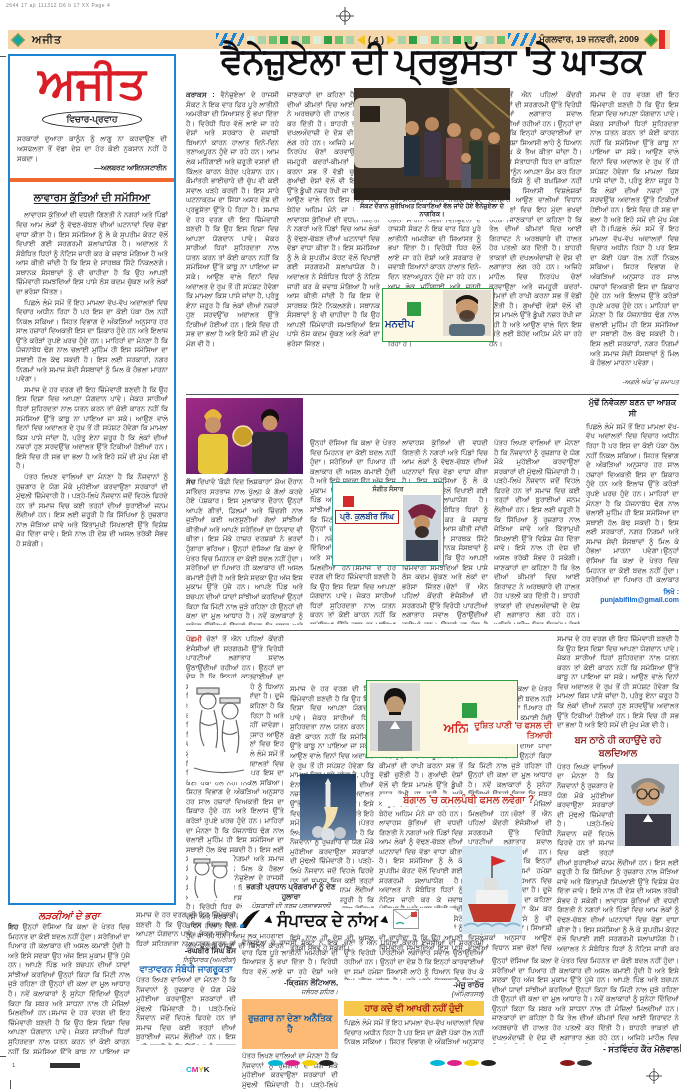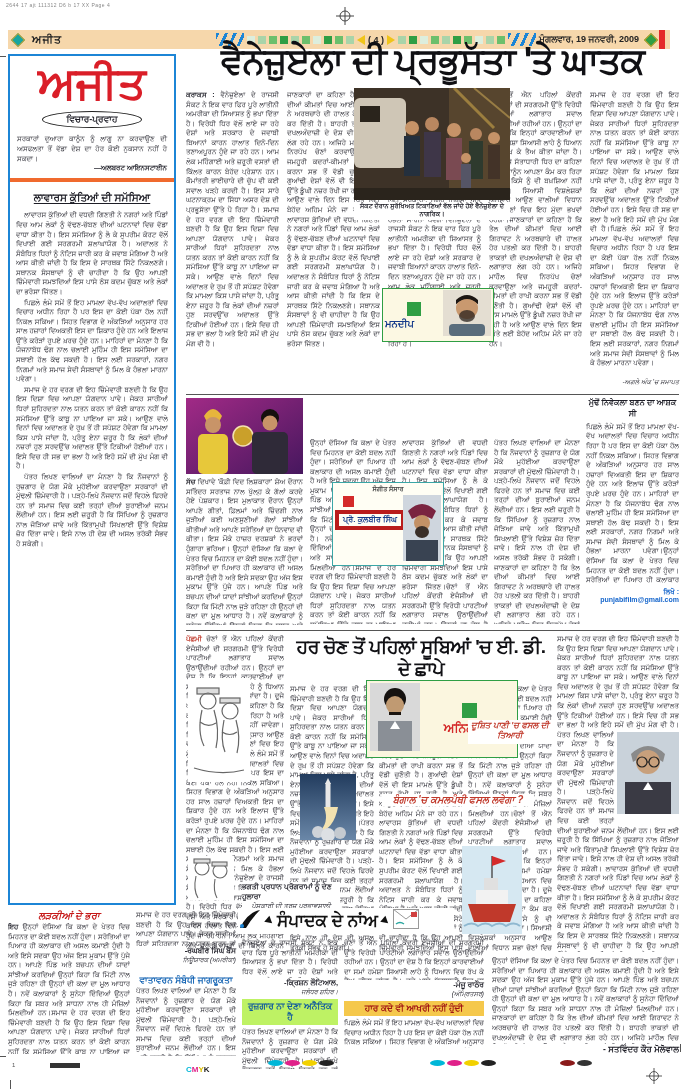--- a/index.html
+++ b/index.html
@@ -40,37 +40,37 @@
   .kicker{margin-top:9px;text-align:center;font-weight:bold;font-size:10.5px;text-decoration:underline;text-underline-offset:2px;}
   .ed-headline{margin:4px 4px 0;text-align:center;font-weight:900;font-size:16px;line-height:1.28;color:#111;}
   .ed-body{margin:6px 6px 0;height:606px;}
   
   .main-headline{font-size:36px;font-weight:900;text-align:center;letter-spacing:-1px;line-height:1.05;color:#101014;}
   .h2line{font-weight:900;text-align:center;color:#101014;}
   .redtitle{color:#c61a1a;font-weight:bold;text-align:center;}
   .bluetitle{color:#1464b4;font-weight:bold;text-align:center;}
   .rule{background:#555;height:1px;z-index:1;}
   .linkline{color:#1666cc;font-weight:bold;font-size:7px;text-align:right;background:#fff;z-index:4;}
-  .subhead-red{color:#c0392b;font-weight:bold;text-align:center;background:#fff;z-index:4;line-height:1.2;font-style:italic;}
-  .hl-blue{background:#bef264;color:#115a9e;font-weight:bold;font-size:9px;text-align:center;padding:2px 2px;margin:3px 0 2px;}
+  .subhead-red{color:#c0392b;font-weight:bold;text-align:right;background:#fff;z-index:4;line-height:1.2;}
+  .hl-blue{background:#fdba74;color:#115a9e;font-weight:bold;font-size:9px;text-align:center;padding:14px 2px;margin:3px 0 2px;}
   .hl-orange{background:#f5c84c;color:#a01313;font-weight:bold;font-size:9px;text-align:center;padding:2px 2px;margin:3px 0 2px;}
   .maroon-hl{color:#8b1a1a;font-weight:bold;font-size:9.5px;text-align:center;margin:3px 0;}
   
   .banner{display:flex;align-items:center;gap:4px;background:#fff;z-index:5;}
   .banner-title{font-size:17px;font-weight:900;color:#111;white-space:nowrap;}
   .tri{width:0;height:0;border-top:4px solid transparent;border-bottom:4px solid transparent;border-left:7px solid #111;transform:rotate(40deg);}
   
   .bb1{border:1.5px solid #2f9e44;background:#fcf8e3;display:flex;align-items:center;padding:2px;}
   .bb1 .lft{flex:1;text-align:left;}
   .gsq{width:14px;height:14px;background:#2f9e44;margin:2px auto;}
   .bbname{font-weight:bold;font-size:10px;color:#143a8a;}
   .bb2{border:1px solid #3aa6a6;background:#fffef4;position:relative;padding:2px;}
   .bb2 .t{font-size:6.4px;font-weight:bold;text-align:center;color:#444;}
   .rsq{width:11px;height:11px;background:#d42a2a;margin:3px 0 3px 8px;}
-  .bb2 .nm{border:4px solid #b91c1c;font-size:8px;font-weight:bold;text-align:center;width:62px;padding:1px 0;color:#143a8a;}
+  .bb2 .nm{border:1px solid #b91c1c;font-size:8px;font-weight:bold;text-align:center;width:62px;padding:1px 0;color:#143a8a;}
   .bb3{border:1.5px solid #2f9e44;background:#fbf6df;display:flex;align-items:center;gap:4px;padding:3px;}
   .bb3 .nm{color:#d42a2a;font-weight:900;font-size:12.5px;}
   .gsq2{width:15px;height:15px;background:#2f9e44;margin:0 auto 3px;}
   
   .printline{font-size:5px;color:#888;letter-spacing:.5px;}
   .cmyk span{font-weight:bold;font-size:8px;}
   .dots{display:flex;gap:2px;}
   .dot{width:15px;height:6px;border-radius:50%;}
   .cornermark{background:#555;}
 </style>
@@ -249,21 +249,20 @@
 
   <div class="abs rule" style="left:186px;top:630px;width:493px;"></div>
 
   <div class="abs" style="left:186px;top:634px;width:366px;height:318px;">
     <div class="abs bt" style="left:0;top:0;width:98px;height:318px;">
       <b class="lead" style="color:#c0392b;">ਪੱਛਮੀ</b>
       <span>ਚੋਣਾਂ ਤੋਂ ਐਨ ਪਹਿਲਾਂ ਕੇਂਦਰੀ ਏਜੰਸੀਆਂ ਦੀ ਸਰਗਰਮੀ ਉੱਤੇ ਵਿਰੋਧੀ ਪਾਰਟੀਆਂ ਲਗਾਤਾਰ ਸਵਾਲ ਉਠਾਉਂਦੀਆਂ ਰਹੀਆਂ ਹਨ। ਉਨ੍ਹਾਂ ਦਾ ਦੋਸ਼ ਹੈ ਕਿ ਇਨ੍ਹਾਂ ਕਾਰਵਾਈਆਂ ਦਾ ਸਮਾਂ ਹਮੇਸ਼ਾ ਸਿਆਸੀ ਲਾਹੇ ਨੂੰ ਧਿਆਨ ਵਿਚ ਰੱਖ ਕੇ ਤੈਅ ਕੀਤਾ ਜਾਂਦਾ ਹੈ। ਦੂਜੇ ਪਾਸੇ ਸੱਤਾਧਾਰੀ ਧਿਰ ਦਾ ਕਹਿਣਾ ਹੈ ਕਿ ਕਾਨੂੰਨ ਆਪਣਾ ਕੰਮ ਕਰ ਰਿਹਾ ਹੈ ਅਤੇ ਕਿਸੇ ਨੂੰ ਵੀ ਬਖ਼ਸ਼ਿਆ ਨਹੀਂ ਜਾਵੇਗਾ। ਸਿਆਸੀ ਵਿਸ਼ਲੇਸ਼ਕਾਂ ਅਨੁਸਾਰ ਆਉਣ ਵਾਲੀਆਂ ਵਿਧਾਨ ਸਭਾ ਚੋਣਾਂ ਵਿਚ ਇਹ ਮੁੱਦਾ ਭਖਵਾਂ ਰਹੇਗਾ।</span>
       <span>ਪਿਛਲੇ ਲੰਮੇ ਸਮੇਂ ਤੋਂ ਇਹ ਮਾਮਲਾ ਵੱਖ-ਵੱਖ ਅਦਾਲਤਾਂ ਵਿਚ ਵਿਚਾਰ ਅਧੀਨ ਰਿਹਾ ਹੈ ਪਰ ਇਸ ਦਾ ਕੋਈ ਪੱਕਾ ਹੱਲ ਨਹੀਂ ਨਿਕਲ ਸਕਿਆ। ਸਿਹਤ ਵਿਭਾਗ ਦੇ ਅੰਕੜਿਆਂ ਅਨੁਸਾਰ ਹਰ ਸਾਲ ਹਜ਼ਾਰਾਂ ਵਿਅਕਤੀ ਇਸ ਦਾ ਸ਼ਿਕਾਰ ਹੁੰਦੇ ਹਨ ਅਤੇ ਇਲਾਜ ਉੱਤੇ ਕਰੋੜਾਂ ਰੁਪਏ ਖ਼ਰਚ ਹੁੰਦੇ ਹਨ। ਮਾਹਿਰਾਂ ਦਾ ਮੰਨਣਾ ਹੈ ਕਿ ਯੋਜਨਾਬੱਧ ਢੰਗ ਨਾਲ ਚਲਾਈ ਮੁਹਿੰਮ ਹੀ ਇਸ ਸਮੱਸਿਆ ਦਾ ਸਥਾਈ ਹੱਲ ਕੱਢ ਸਕਦੀ ਹੈ। ਇਸ ਲਈ ਸਰਕਾਰਾਂ, ਨਗਰ ਨਿਗਮਾਂ ਅਤੇ ਸਮਾਜ ਸੇਵੀ ਸੰਸਥਾਵਾਂ ਨੂੰ ਮਿਲ ਕੇ ਹੰਭਲਾ ਮਾਰਨਾ ਪਵੇਗਾ।</span>
       <span>ਵੈਨੇਜ਼ੁਏਲਾ ਦੇ ਰਾਜਸੀ ਸੰਕਟ ਨੇ ਇਕ ਵਾਰ ਫਿਰ ਪੂਰੇ ਲਾਤੀਨੀ ਅਮਰੀਕਾ ਦੀ ਸਿਆਸਤ ਨੂੰ ਭਖਾ ਦਿੱਤਾ ਹੈ। ਵਿਰੋਧੀ ਧਿਰ ਵੱਲੋਂ ਲਾਏ ਜਾ ਰਹੇ ਦੋਸ਼ਾਂ ਅਤੇ ਸਰਕਾਰ ਦੇ ਜਵਾਬੀ ਬਿਆਨਾਂ ਕਾਰਨ ਹਾਲਾਤ ਦਿਨੋ-ਦਿਨ ਤਣਾਅਪੂਰਨ ਹੁੰਦੇ ਜਾ ਰਹੇ ਹਨ। ਆਮ ਲੋਕ ਮਹਿੰਗਾਈ ਅਤੇ ਜ਼ਰੂਰੀ ਵਸਤਾਂ ਦੀ ਕਿੱਲਤ ਕਾਰਨ ਬੇਹੱਦ ਪ੍ਰੇਸ਼ਾਨ ਹਨ। ਕੌਮਾਂਤਰੀ ਭਾਈਚਾਰੇ ਦੀ ਚੁੱਪ ਵੀ ਕਈ ਸਵਾਲ ਖੜ੍ਹੇ ਕਰਦੀ ਹੈ। ਇਸ ਸਾਰੇ ਘਟਨਾਕ੍ਰਮ ਦਾ ਸਿੱਧਾ ਅਸਰ ਦੇਸ਼ ਦੀ ਪ੍ਰਭੂਸੱਤਾ ਉੱਤੇ ਪੈ ਰਿਹਾ ਹੈ।</span>
     </div>
-    <div class="abs h2line" style="left:104px;top:2px;width:262px;font-size:19px;letter-spacing:-0.5px;line-height:1.15;">ਹਰ ਚੋਣ ਤੋਂ ਪਹਿਲਾਂ ਸੂਬਿਆਂ 'ਚ ਈ. ਡੀ. ਦੇ ਛਾਪੇ</div>
     <div class="abs bt" style="left:104px;top:50px;width:84px;height:268px;"><span>ਸਮਾਜ ਦੇ ਹਰ ਵਰਗ ਦੀ ਇਹ ਜ਼ਿੰਮੇਵਾਰੀ ਬਣਦੀ ਹੈ ਕਿ ਉਹ ਇਸ ਦਿਸ਼ਾ ਵਿਚ ਆਪਣਾ ਯੋਗਦਾਨ ਪਾਵੇ। ਜੇਕਰ ਸਾਰੀਆਂ ਧਿਰਾਂ ਸੁਹਿਰਦਤਾ ਨਾਲ ਯਤਨ ਕਰਨ ਤਾਂ ਕੋਈ ਕਾਰਨ ਨਹੀਂ ਕਿ ਸਮੱਸਿਆ ਉੱਤੇ ਕਾਬੂ ਨਾ ਪਾਇਆ ਜਾ ਸਕੇ। ਆਉਣ ਵਾਲੇ ਦਿਨਾਂ ਵਿਚ ਅਦਾਲਤ ਦੇ ਰੁਖ਼ ਤੋਂ ਹੀ ਸਪੱਸ਼ਟ ਹੋਵੇਗਾ ਕਿ ਮਾਮਲਾ ਕਿਸ ਪਾਸੇ ਜਾਂਦਾ ਹੈ, ਪ੍ਰੰਤੂ ਏਨਾ ਜ਼ਰੂਰ ਹੈ ਕਿ ਲੋਕਾਂ ਦੀਆਂ ਨਜ਼ਰਾਂ ਹੁਣ ਸਰਵਉੱਚ ਅਦਾਲਤ ਉੱਤੇ ਟਿਕੀਆਂ ਹੋਈਆਂ ਹਨ। ਇਸੇ ਵਿਚ ਹੀ ਸਭ ਦਾ ਭਲਾ ਹੈ ਅਤੇ ਇਹੋ ਸਮੇਂ ਦੀ ਮੁੱਖ ਮੰਗ ਵੀ ਹੈ।</span><span>ਪੱਤਰ ਲਿਖਣ ਵਾਲਿਆਂ ਦਾ ਮੰਨਣਾ ਹੈ ਕਿ ਨੌਜਵਾਨਾਂ ਨੂੰ ਰੁਜ਼ਗਾਰ ਦੇ ਯੋਗ ਮੌਕੇ ਮੁਹੱਈਆ ਕਰਵਾਉਣਾ ਸਰਕਾਰਾਂ ਦੀ ਮੁੱਢਲੀ ਜ਼ਿੰਮੇਵਾਰੀ ਹੈ। ਪੜ੍ਹੇ-ਲਿਖੇ ਨੌਜਵਾਨ ਜਦੋਂ ਵਿਹਲੇ ਫਿਰਦੇ ਹਨ ਤਾਂ ਸਮਾਜ ਵਿਚ ਕਈ ਤਰ੍ਹਾਂ ਦੀਆਂ ਬੁਰਾਈਆਂ ਜਨਮ ਲੈਂਦੀਆਂ ਹਨ। ਇਸ ਲਈ ਜ਼ਰੂਰੀ ਹੈ ਕਿ ਸਿੱਖਿਆ ਨੂੰ ਰੁਜ਼ਗਾਰ ਨਾਲ ਜੋੜਿਆ ਜਾਵੇ ਅਤੇ ਕਿੱਤਾਮੁਖੀ ਸਿਖਲਾਈ ਉੱਤੇ ਵਿਸ਼ੇਸ਼ ਜ਼ੋਰ ਦਿੱਤਾ ਜਾਵੇ। ਇਸੇ ਨਾਲ ਹੀ ਦੇਸ਼ ਦੀ ਅਸਲ ਤਰੱਕੀ ਸੰਭਵ ਹੋ ਸਕੇਗੀ।</span></div>
     <div class="abs bt" style="left:193px;top:50px;width:84px;height:268px;"><span>ਜਾਣਕਾਰਾਂ ਦਾ ਕਹਿਣਾ ਹੈ ਕਿ ਤੇਲ ਦੀਆਂ ਕੀਮਤਾਂ ਵਿਚ ਆਈ ਗਿਰਾਵਟ ਨੇ ਅਰਥਚਾਰੇ ਦੀ ਹਾਲਤ ਹੋਰ ਪਤਲੀ ਕਰ ਦਿੱਤੀ ਹੈ। ਬਾਹਰੀ ਤਾਕਤਾਂ ਦੀ ਦਖਲਅੰਦਾਜ਼ੀ ਦੇ ਦੋਸ਼ ਵੀ ਲਗਾਤਾਰ ਲੱਗ ਰਹੇ ਹਨ। ਅਜਿਹੇ ਮਾਹੌਲ ਵਿਚ ਨਿਰਪੱਖ ਚੋਣਾਂ ਕਰਵਾਉਣਾ ਅਤੇ ਜਮਹੂਰੀ ਕਦਰਾਂ-ਕੀਮਤਾਂ ਦੀ ਰਾਖੀ ਕਰਨਾ ਸਭ ਤੋਂ ਵੱਡੀ ਚੁਣੌਤੀ ਹੈ। ਗੁਆਂਢੀ ਦੇਸ਼ਾਂ ਵੱਲੋਂ ਵੀ ਇਸ ਮਾਮਲੇ ਉੱਤੇ ਡੂੰਘੀ ਨਜ਼ਰ ਰੱਖੀ ਜਾ ਰਹੀ ਹੈ ਅਤੇ ਆਉਣ ਵਾਲੇ ਦਿਨ ਇਸ ਖਿੱਤੇ ਲਈ ਬੇਹੱਦ ਅਹਿਮ ਮੰਨੇ ਜਾ ਰਹੇ ਹਨ।</span><span>ਲਾਵਾਰਸ ਕੁੱਤਿਆਂ ਦੀ ਵਧਦੀ ਗਿਣਤੀ ਨੇ ਨਗਰਾਂ ਅਤੇ ਪਿੰਡਾਂ ਵਿਚ ਆਮ ਲੋਕਾਂ ਨੂੰ ਵੱਢਣ-ਚੱਬਣ ਦੀਆਂ ਘਟਨਾਵਾਂ ਵਿਚ ਵੱਡਾ ਵਾਧਾ ਕੀਤਾ ਹੈ। ਇਸ ਸਮੱਸਿਆ ਨੂੰ ਲੈ ਕੇ ਸੁਪਰੀਮ ਕੋਰਟ ਵੱਲੋਂ ਵਿਖਾਈ ਗਈ ਸਰਗਰਮੀ ਸ਼ਲਾਘਾਯੋਗ ਹੈ। ਅਦਾਲਤ ਨੇ ਸੰਬੰਧਿਤ ਧਿਰਾਂ ਨੂੰ ਨੋਟਿਸ ਜਾਰੀ ਕਰ ਕੇ ਜਵਾਬ ਮੰਗਿਆ ਹੈ ਅਤੇ ਆਸ ਕੀਤੀ ਜਾਂਦੀ ਹੈ ਕਿ ਇਸ ਦੇ ਸਾਰਥਕ ਸਿੱਟੇ ਨਿਕਲਣਗੇ। ਸਥਾਨਕ ਸੰਸਥਾਵਾਂ ਨੂੰ ਵੀ ਚਾਹੀਦਾ ਹੈ ਕਿ ਉਹ ਆਪਣੀ ਜ਼ਿੰਮੇਵਾਰੀ ਸਮਝਦਿਆਂ ਇਸ ਪਾਸੇ ਠੋਸ ਕਦਮ ਚੁੱਕਣ ਅਤੇ ਲੋਕਾਂ ਦਾ ਭਰੋਸਾ ਜਿੱਤਣ।</span></div>
     <div class="abs bt" style="left:282px;top:50px;width:84px;height:268px;"><span>ਉਨ੍ਹਾਂ ਦੱਸਿਆ ਕਿ ਕਲਾ ਦੇ ਖੇਤਰ ਵਿਚ ਮਿਹਨਤ ਦਾ ਕੋਈ ਬਦਲ ਨਹੀਂ ਹੁੰਦਾ। ਸਰੋਤਿਆਂ ਦਾ ਪਿਆਰ ਹੀ ਕਲਾਕਾਰ ਦੀ ਅਸਲ ਕਮਾਈ ਹੁੰਦੀ ਹੈ ਅਤੇ ਇਸੇ ਸਦਕਾ ਉਹ ਅੱਜ ਇਸ ਮੁਕਾਮ ਉੱਤੇ ਪੁੱਜੇ ਹਨ। ਆਪਣੇ ਪਿੰਡ ਅਤੇ ਬਚਪਨ ਦੀਆਂ ਯਾਦਾਂ ਸਾਂਝੀਆਂ ਕਰਦਿਆਂ ਉਨ੍ਹਾਂ ਕਿਹਾ ਕਿ ਮਿੱਟੀ ਨਾਲ ਜੁੜੇ ਰਹਿਣਾ ਹੀ ਉਨ੍ਹਾਂ ਦੀ ਕਲਾ ਦਾ ਮੂਲ ਆਧਾਰ ਹੈ। ਨਵੇਂ ਕਲਾਕਾਰਾਂ ਨੂੰ ਸੁਨੇਹਾ ਦਿੰਦਿਆਂ ਉਨ੍ਹਾਂ ਕਿਹਾ ਕਿ ਸਬਰ ਅਤੇ ਸਾਧਨਾ ਨਾਲ ਹੀ ਮੰਜ਼ਿਲਾਂ ਮਿਲਦੀਆਂ ਹਨ।</span><span>ਚੋਣਾਂ ਤੋਂ ਐਨ ਪਹਿਲਾਂ ਕੇਂਦਰੀ ਏਜੰਸੀਆਂ ਦੀ ਸਰਗਰਮੀ ਉੱਤੇ ਵਿਰੋਧੀ ਪਾਰਟੀਆਂ ਲਗਾਤਾਰ ਸਵਾਲ ਉਠਾਉਂਦੀਆਂ ਰਹੀਆਂ ਹਨ। ਉਨ੍ਹਾਂ ਦਾ ਦੋਸ਼ ਹੈ ਕਿ ਇਨ੍ਹਾਂ ਕਾਰਵਾਈਆਂ ਦਾ ਸਮਾਂ ਹਮੇਸ਼ਾ ਸਿਆਸੀ ਲਾਹੇ ਨੂੰ ਧਿਆਨ ਵਿਚ ਰੱਖ ਕੇ ਤੈਅ ਕੀਤਾ ਜਾਂਦਾ ਹੈ। ਦੂਜੇ ਪਾਸੇ ਸੱਤਾਧਾਰੀ ਧਿਰ ਦਾ ਕਹਿਣਾ ਹੈ ਕਿ ਕਾਨੂੰਨ ਆਪਣਾ ਕੰਮ ਕਰ ਰਿਹਾ ਹੈ ਅਤੇ ਕਿਸੇ ਨੂੰ ਵੀ ਬਖ਼ਸ਼ਿਆ ਨਹੀਂ ਜਾਵੇਗਾ। ਸਿਆਸੀ ਵਿਸ਼ਲੇਸ਼ਕਾਂ ਅਨੁਸਾਰ ਆਉਣ ਵਾਲੀਆਂ ਵਿਧਾਨ ਸਭਾ ਚੋਣਾਂ ਵਿਚ ਇਹ ਮੁੱਦਾ ਭਖਵਾਂ ਰਹੇਗਾ।</span></div>
 
     <div class="abs photo" style="left:2px;top:44px;width:62px;height:104px;background:#fff;">
       <svg width="62" height="104" viewBox="0 0 62 104" fill="none" stroke="#666" stroke-width="1.2">
         <rect x="9" y="10" width="22" height="6" fill="#ddd"></rect>
           <circle cx="20" cy="23" r="8"></circle>
           <path d="M14 32 q-5 22 2 36"></path>
           <path d="M26 32 q6 20 2 38"></path>
@@ -330,27 +329,28 @@
         <line x1="30" y1="10" x2="30" y2="36" stroke="#555" stroke-width="1.5"></line>
         <polygon points="30,10 44,15 30,20" fill="#d42a2a"></polygon>
         <rect x="22" y="32" width="14" height="12" fill="#e0e0e0"></rect>
         <rect x="14" y="44" width="32" height="14" fill="#f2f2f2"></rect>
         <polygon points="6,58 54,58 48,76 12,76" fill="#c0392b"></polygon>
         <path d="M2 80 q8 -5 14 0 q8 -5 14 0 q8 -5 14 0 q8 -5 14 0" stroke="#8fb8d0" fill="none" stroke-width="2"></path>
       </svg>
     </div>
 
     <div class="abs" style="left:56px;top:248px;width:98px;background:#fff;z-index:4;">
-      <div style="font-weight:bold;font-size:7.5px;">ਭਗਤੀ ਪ੍ਰਧਾਨ ਪ੍ਰੋਗਰਾਮਾਂ ਨੂੰ ਦੇਣ ਹੁਲਾਰਾ</div>
+      <div style="font-weight:bold;font-size:7.5px;text-align:center;">ਭਗਤੀ ਪ੍ਰਧਾਨ ਪ੍ਰੋਗਰਾਮਾਂ ਨੂੰ ਦੇਣ ਹੁਲਾਰਾ</div>
       <div style="font-style:italic;font-size:6.8px;text-align:center;">ਪੇਸ਼ਕਾਰੀ ਦੀ ਤਰਜ਼ ਪ੍ਰਭਾਵਸ਼ਾਲੀ</div>
     </div>
   </div>
 
   <div class="abs bt" style="left:557px;top:634px;width:122px;height:318px;">
     <span>ਸਮਾਜ ਦੇ ਹਰ ਵਰਗ ਦੀ ਇਹ ਜ਼ਿੰਮੇਵਾਰੀ ਬਣਦੀ ਹੈ ਕਿ ਉਹ ਇਸ ਦਿਸ਼ਾ ਵਿਚ ਆਪਣਾ ਯੋਗਦਾਨ ਪਾਵੇ। ਜੇਕਰ ਸਾਰੀਆਂ ਧਿਰਾਂ ਸੁਹਿਰਦਤਾ ਨਾਲ ਯਤਨ ਕਰਨ ਤਾਂ ਕੋਈ ਕਾਰਨ ਨਹੀਂ ਕਿ ਸਮੱਸਿਆ ਉੱਤੇ ਕਾਬੂ ਨਾ ਪਾਇਆ ਜਾ ਸਕੇ। ਆਉਣ ਵਾਲੇ ਦਿਨਾਂ ਵਿਚ ਅਦਾਲਤ ਦੇ ਰੁਖ਼ ਤੋਂ ਹੀ ਸਪੱਸ਼ਟ ਹੋਵੇਗਾ ਕਿ ਮਾਮਲਾ ਕਿਸ ਪਾਸੇ ਜਾਂਦਾ ਹੈ, ਪ੍ਰੰਤੂ ਏਨਾ ਜ਼ਰੂਰ ਹੈ ਕਿ ਲੋਕਾਂ ਦੀਆਂ ਨਜ਼ਰਾਂ ਹੁਣ ਸਰਵਉੱਚ ਅਦਾਲਤ ਉੱਤੇ ਟਿਕੀਆਂ ਹੋਈਆਂ ਹਨ। ਇਸੇ ਵਿਚ ਹੀ ਸਭ ਦਾ ਭਲਾ ਹੈ ਅਤੇ ਇਹੋ ਸਮੇਂ ਦੀ ਮੁੱਖ ਮੰਗ ਵੀ ਹੈ।</span>
+    <div class="maroon-hl">ਬਸ ਠਾਠੇ ਹੀ ਕਹਾਉਂਦੇ ਰਹੇ ਬਲਦਿਆਲ</div>
     <div style="float:right;margin:2px 0 2px 3px;">
       <svg width="62" height="82" viewBox="0 0 62 82">
           <rect width="62" height="82" fill="#c9d2da"></rect>
           <path d="M14 22 Q31 6 48 22 L46 30 Q31 20 16 30 Z" fill="#8a8a8a"></path>
           <circle cx="31" cy="30" r="12" fill="#c8a07c"></circle>
           <circle cx="25" cy="30" r="5" fill="none" stroke="#222" stroke-width="1.2"></circle>
           <circle cx="37" cy="30" r="5" fill="none" stroke="#222" stroke-width="1.2"></circle>
           <line x1="30" y1="30" x2="32" y2="30" stroke="#222" stroke-width="1.2"></line>
           <rect x="8" y="50" width="46" height="32" fill="#3a3a44"></rect>
           <polygon points="31,50 26,58 36,58" fill="#fff"></polygon>
@@ -382,21 +382,21 @@
 
   <div class="abs" style="left:8px;top:910px;width:122px;height:148px;">
     <div class="redtitle" style="font-size:10px;font-style:italic;">ਲੜਕੀਆਂ ਦੇ ਭਰਾ</div>
     <div class="bt" style="height:132px;"><b>ਇਹ</b> <span>ਉਨ੍ਹਾਂ ਦੱਸਿਆ ਕਿ ਕਲਾ ਦੇ ਖੇਤਰ ਵਿਚ ਮਿਹਨਤ ਦਾ ਕੋਈ ਬਦਲ ਨਹੀਂ ਹੁੰਦਾ। ਸਰੋਤਿਆਂ ਦਾ ਪਿਆਰ ਹੀ ਕਲਾਕਾਰ ਦੀ ਅਸਲ ਕਮਾਈ ਹੁੰਦੀ ਹੈ ਅਤੇ ਇਸੇ ਸਦਕਾ ਉਹ ਅੱਜ ਇਸ ਮੁਕਾਮ ਉੱਤੇ ਪੁੱਜੇ ਹਨ। ਆਪਣੇ ਪਿੰਡ ਅਤੇ ਬਚਪਨ ਦੀਆਂ ਯਾਦਾਂ ਸਾਂਝੀਆਂ ਕਰਦਿਆਂ ਉਨ੍ਹਾਂ ਕਿਹਾ ਕਿ ਮਿੱਟੀ ਨਾਲ ਜੁੜੇ ਰਹਿਣਾ ਹੀ ਉਨ੍ਹਾਂ ਦੀ ਕਲਾ ਦਾ ਮੂਲ ਆਧਾਰ ਹੈ। ਨਵੇਂ ਕਲਾਕਾਰਾਂ ਨੂੰ ਸੁਨੇਹਾ ਦਿੰਦਿਆਂ ਉਨ੍ਹਾਂ ਕਿਹਾ ਕਿ ਸਬਰ ਅਤੇ ਸਾਧਨਾ ਨਾਲ ਹੀ ਮੰਜ਼ਿਲਾਂ ਮਿਲਦੀਆਂ ਹਨ।</span><span>ਸਮਾਜ ਦੇ ਹਰ ਵਰਗ ਦੀ ਇਹ ਜ਼ਿੰਮੇਵਾਰੀ ਬਣਦੀ ਹੈ ਕਿ ਉਹ ਇਸ ਦਿਸ਼ਾ ਵਿਚ ਆਪਣਾ ਯੋਗਦਾਨ ਪਾਵੇ। ਜੇਕਰ ਸਾਰੀਆਂ ਧਿਰਾਂ ਸੁਹਿਰਦਤਾ ਨਾਲ ਯਤਨ ਕਰਨ ਤਾਂ ਕੋਈ ਕਾਰਨ ਨਹੀਂ ਕਿ ਸਮੱਸਿਆ ਉੱਤੇ ਕਾਬੂ ਨਾ ਪਾਇਆ ਜਾ ਸਕੇ। ਆਉਣ ਵਾਲੇ ਦਿਨਾਂ ਵਿਚ ਅਦਾਲਤ ਦੇ ਰੁਖ਼ ਤੋਂ ਹੀ ਸਪੱਸ਼ਟ ਹੋਵੇਗਾ ਕਿ ਮਾਮਲਾ ਕਿਸ ਪਾਸੇ ਜਾਂਦਾ ਹੈ, ਪ੍ਰੰਤੂ ਏਨਾ ਜ਼ਰੂਰ ਹੈ ਕਿ ਲੋਕਾਂ ਦੀਆਂ ਨਜ਼ਰਾਂ ਹੁਣ ਸਰਵਉੱਚ ਅਦਾਲਤ ਉੱਤੇ ਟਿਕੀਆਂ ਹੋਈਆਂ ਹਨ। ਇਸੇ ਵਿਚ ਹੀ ਸਭ ਦਾ ਭਲਾ ਹੈ ਅਤੇ ਇਹੋ ਸਮੇਂ ਦੀ ਮੁੱਖ ਮੰਗ ਵੀ ਹੈ।</span></div>
   </div>
 
   <div class="abs" style="left:136px;top:910px;width:100px;height:148px;">
     <div class="bt" style="height:36px;"><span>ਸਮਾਜ ਦੇ ਹਰ ਵਰਗ ਦੀ ਇਹ ਜ਼ਿੰਮੇਵਾਰੀ ਬਣਦੀ ਹੈ ਕਿ ਉਹ ਇਸ ਦਿਸ਼ਾ ਵਿਚ ਆਪਣਾ ਯੋਗਦਾਨ ਪਾਵੇ। ਜੇਕਰ ਸਾਰੀਆਂ ਧਿਰਾਂ ਸੁਹਿਰਦਤਾ ਨਾਲ ਯਤਨ ਕਰਨ ਤਾਂ ਕੋਈ ਕਾਰਨ ਨਹੀਂ ਕਿ ਸਮੱਸਿਆ ਉੱਤੇ ਕਾਬੂ ਨਾ ਪਾਇਆ ਜਾ ਸਕੇ। ਆਉਣ ਵਾਲੇ ਦਿਨਾਂ ਵਿਚ ਅਦਾਲਤ ਦੇ ਰੁਖ਼ ਤੋਂ ਹੀ ਸਪੱਸ਼ਟ ਹੋਵੇਗਾ ਕਿ ਮਾਮਲਾ ਕਿਸ ਪਾਸੇ ਜਾਂਦਾ ਹੈ, ਪ੍ਰੰਤੂ ਏਨਾ ਜ਼ਰੂਰ ਹੈ ਕਿ ਲੋਕਾਂ ਦੀਆਂ ਨਜ਼ਰਾਂ ਹੁਣ ਸਰਵਉੱਚ ਅਦਾਲਤ ਉੱਤੇ ਟਿਕੀਆਂ ਹੋਈਆਂ ਹਨ। ਇਸੇ ਵਿਚ ਹੀ ਸਭ ਦਾ ਭਲਾ ਹੈ ਅਤੇ ਇਹੋ ਸਮੇਂ ਦੀ ਮੁੱਖ ਮੰਗ ਵੀ ਹੈ।</span></div>
     <div class="sig">-ਰਘਬੀਰ ਸਿੰਘ ਬੈਂਸ</div>
     <div class="sigsub">ਨਿਊਯਾਰਕ (ਅਮਰੀਕਾ)</div>
-    <div class="bluetitle" style="font-size:9px;margin-top:11px;">ਵਾਤਾਵਰਨ ਸੰਬੰਧੀ ਜਾਗਰੂਕਤਾ</div>
+    <div class="bluetitle" style="font-size:9px;margin-top:0;">ਵਾਤਾਵਰਨ ਸੰਬੰਧੀ ਜਾਗਰੂਕਤਾ</div>
     <div class="bt" style="height:70px;"><span>ਪੱਤਰ ਲਿਖਣ ਵਾਲਿਆਂ ਦਾ ਮੰਨਣਾ ਹੈ ਕਿ ਨੌਜਵਾਨਾਂ ਨੂੰ ਰੁਜ਼ਗਾਰ ਦੇ ਯੋਗ ਮੌਕੇ ਮੁਹੱਈਆ ਕਰਵਾਉਣਾ ਸਰਕਾਰਾਂ ਦੀ ਮੁੱਢਲੀ ਜ਼ਿੰਮੇਵਾਰੀ ਹੈ। ਪੜ੍ਹੇ-ਲਿਖੇ ਨੌਜਵਾਨ ਜਦੋਂ ਵਿਹਲੇ ਫਿਰਦੇ ਹਨ ਤਾਂ ਸਮਾਜ ਵਿਚ ਕਈ ਤਰ੍ਹਾਂ ਦੀਆਂ ਬੁਰਾਈਆਂ ਜਨਮ ਲੈਂਦੀਆਂ ਹਨ। ਇਸ ਲਈ ਜ਼ਰੂਰੀ ਹੈ ਕਿ ਸਿੱਖਿਆ ਨੂੰ ਰੁਜ਼ਗਾਰ ਨਾਲ ਜੋੜਿਆ ਜਾਵੇ ਅਤੇ ਕਿੱਤਾਮੁਖੀ ਸਿਖਲਾਈ ਉੱਤੇ ਵਿਸ਼ੇਸ਼ ਜ਼ੋਰ ਦਿੱਤਾ ਜਾਵੇ। ਇਸੇ ਨਾਲ ਹੀ ਦੇਸ਼ ਦੀ ਅਸਲ ਤਰੱਕੀ ਸੰਭਵ ਹੋ ਸਕੇਗੀ।</span></div>
   </div>
 
   <div class="abs" style="left:242px;top:938px;width:96px;height:120px;">
     <div class="bt" style="height:40px;"><span>ਵੈਨੇਜ਼ੁਏਲਾ ਦੇ ਰਾਜਸੀ ਸੰਕਟ ਨੇ ਇਕ ਵਾਰ ਫਿਰ ਪੂਰੇ ਲਾਤੀਨੀ ਅਮਰੀਕਾ ਦੀ ਸਿਆਸਤ ਨੂੰ ਭਖਾ ਦਿੱਤਾ ਹੈ। ਵਿਰੋਧੀ ਧਿਰ ਵੱਲੋਂ ਲਾਏ ਜਾ ਰਹੇ ਦੋਸ਼ਾਂ ਅਤੇ ਸਰਕਾਰ ਦੇ ਜਵਾਬੀ ਬਿਆਨਾਂ ਕਾਰਨ ਹਾਲਾਤ ਦਿਨੋ-ਦਿਨ ਤਣਾਅਪੂਰਨ ਹੁੰਦੇ ਜਾ ਰਹੇ ਹਨ। ਆਮ ਲੋਕ ਮਹਿੰਗਾਈ ਅਤੇ ਜ਼ਰੂਰੀ ਵਸਤਾਂ ਦੀ ਕਿੱਲਤ ਕਾਰਨ ਬੇਹੱਦ ਪ੍ਰੇਸ਼ਾਨ ਹਨ। ਕੌਮਾਂਤਰੀ ਭਾਈਚਾਰੇ ਦੀ ਚੁੱਪ ਵੀ ਕਈ ਸਵਾਲ ਖੜ੍ਹੇ ਕਰਦੀ ਹੈ। ਇਸ ਸਾਰੇ ਘਟਨਾਕ੍ਰਮ ਦਾ ਸਿੱਧਾ ਅਸਰ ਦੇਸ਼ ਦੀ ਪ੍ਰਭੂਸੱਤਾ ਉੱਤੇ ਪੈ ਰਿਹਾ ਹੈ।</span></div>
     <div class="sig">-ਕ੍ਰਿਸ਼ਨ ਲੌਟਿਆਲ,</div>
     <div class="sigsub">ਜਲੰਧਰ ਸ਼ਹਿਰ।</div>
     <div class="hl-blue">ਰੁਜ਼ਗਾਰ ਨਾ ਦੇਣਾ ਅਨੈਤਿਕ ਹੈ</div>
     <div class="bt" style="height:42px;"><span>ਪੱਤਰ ਲਿਖਣ ਵਾਲਿਆਂ ਦਾ ਮੰਨਣਾ ਹੈ ਕਿ ਨੌਜਵਾਨਾਂ ਨੂੰ ਰੁਜ਼ਗਾਰ ਦੇ ਯੋਗ ਮੌਕੇ ਮੁਹੱਈਆ ਕਰਵਾਉਣਾ ਸਰਕਾਰਾਂ ਦੀ ਮੁੱਢਲੀ ਜ਼ਿੰਮੇਵਾਰੀ ਹੈ। ਪੜ੍ਹੇ-ਲਿਖੇ ਨੌਜਵਾਨ ਜਦੋਂ ਵਿਹਲੇ ਫਿਰਦੇ ਹਨ ਤਾਂ ਸਮਾਜ ਵਿਚ ਕਈ ਤਰ੍ਹਾਂ ਦੀਆਂ ਬੁਰਾਈਆਂ ਜਨਮ ਲੈਂਦੀਆਂ ਹਨ। ਇਸ ਲਈ ਜ਼ਰੂਰੀ ਹੈ ਕਿ ਸਿੱਖਿਆ ਨੂੰ ਰੁਜ਼ਗਾਰ ਨਾਲ ਜੋੜਿਆ ਜਾਵੇ ਅਤੇ ਕਿੱਤਾਮੁਖੀ ਸਿਖਲਾਈ ਉੱਤੇ ਵਿਸ਼ੇਸ਼ ਜ਼ੋਰ ਦਿੱਤਾ ਜਾਵੇ। ਇਸੇ ਨਾਲ ਹੀ ਦੇਸ਼ ਦੀ ਅਸਲ ਤਰੱਕੀ ਸੰਭਵ ਹੋ ਸਕੇਗੀ।</span></div>
   </div>

